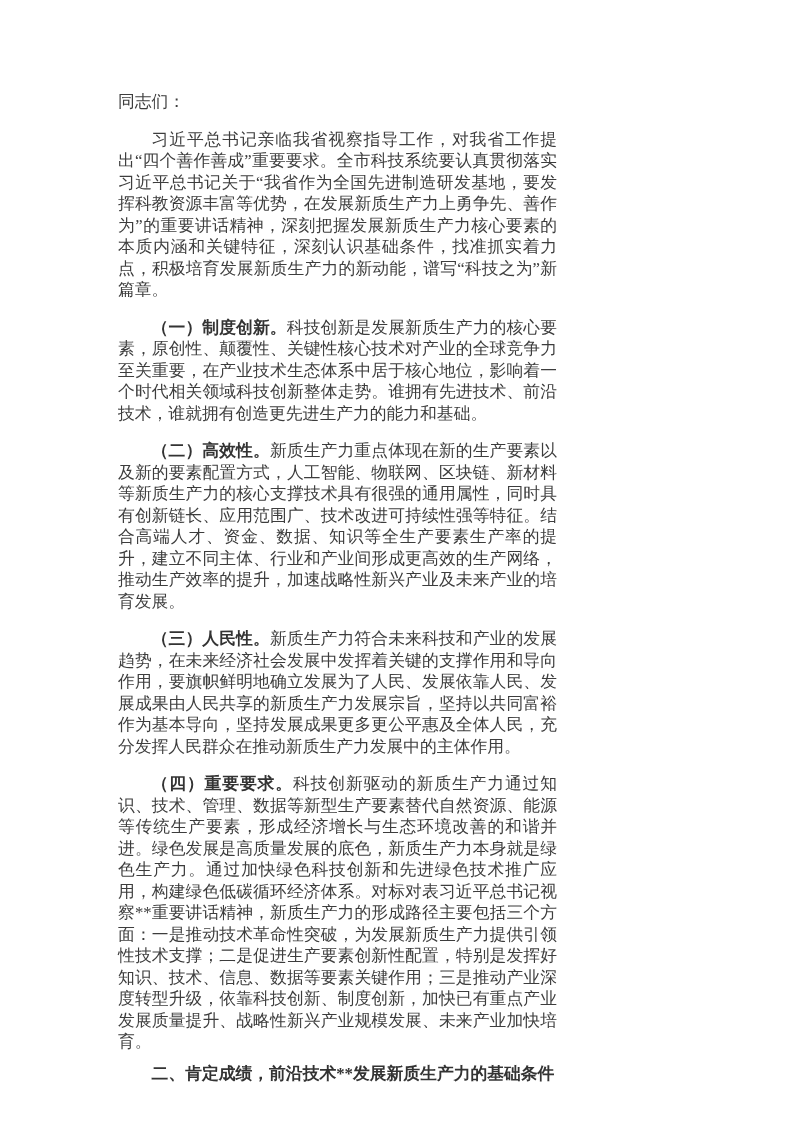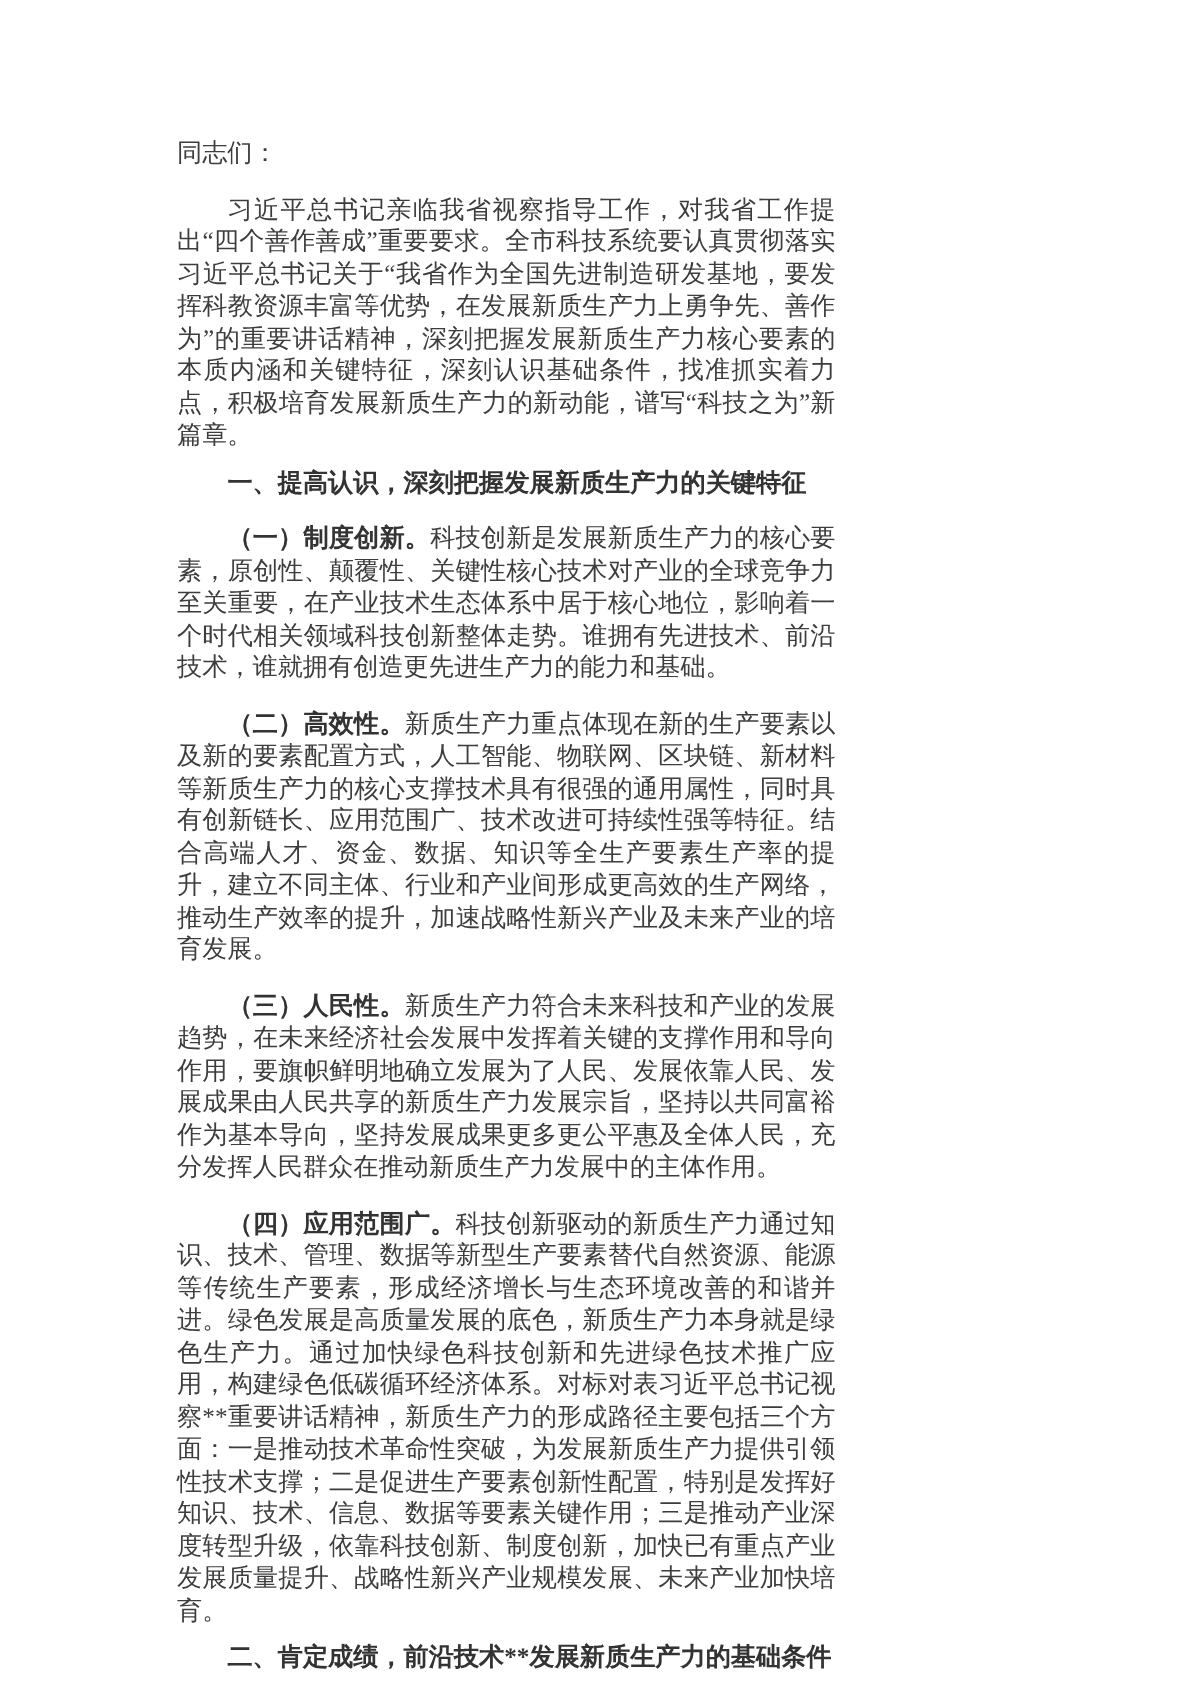--- a/index.html
+++ b/index.html
@@ -44,26 +44,25 @@
 </style>
 </head>
 <body>
 
 <div class="page">
 
   <p class="salutation">同志们：</p>
 
   <p class="para">习近平总书记亲临我省视察指导工作，对我省工作提出“四个善作善成”重要要求。全市科技系统要认真贯彻落实习近平总书记关于“我省作为全国先进制造研发基地，要发挥科教资源丰富等优势，在发展新质生产力上勇争先、善作为”的重要讲话精神，深刻把握发展新质生产力核心要素的本质内涵和关键特征，深刻认识基础条件，找准抓实着力点，积极培育发展新质生产力的新动能，谱写“科技之为”新篇章。</p>
 
-  <h2 class="heading">一、提高认识，深刻把握发展新质生产力的关键特征</h2>
 
 
   <p class="para"><span class="lead">（一）制度创新。</span><span>科技创新是发展新质生产力的核心要素，原创性、颠覆性、关键性核心技术对产业的全球竞争力至关重要，在产业技术生态体系中居于核心地位，影响着一个时代相关领域科技创新整体走势。谁拥有先进技术、前沿技术，谁就拥有创造更先进生产力的能力和基础。</span></p>
 
   <p class="para"><span class="lead">（二）高效性。</span><span>新质生产力重点体现在新的生产要素以及新的要素配置方式，人工智能、物联网、区块链、新材料等新质生产力的核心支撑技术具有很强的通用属性，同时具有创新链长、应用范围广、技术改进可持续性强等特征。结合高端人才、资金、数据、知识等全生产要素生产率的提升，建立不同主体、行业和产业间形成更高效的生产网络，推动生产效率的提升，加速战略性新兴产业及未来产业的培育发展。</span></p>
 
   <p class="para"><span class="lead">（三）人民性。</span><span>新质生产力符合未来科技和产业的发展趋势，在未来经济社会发展中发挥着关键的支撑作用和导向作用，要旗帜鲜明地确立发展为了人民、发展依靠人民、发展成果由人民共享的新质生产力发展宗旨，坚持以共同富裕作为基本导向，坚持发展成果更多更公平惠及全体人民，充分发挥人民群众在推动新质生产力发展中的主体作用。</span></p>
 
-  <p class="para"><span class="lead">（四）应用范围广。</span><span>科技创新驱动的新质生产力通过知识、技术、管理、数据等新型生产要素替代自然资源、能源等传统生产要素，形成经济增长与生态环境改善的和谐并进。绿色发展是高质量发展的底色，新质生产力本身就是绿色生产力。通过加快绿色科技创新和先进绿色技术推广应用，构建绿色低碳循环经济体系。对标对表习近平总书记视察**重要讲话精神，新质生产力的形成路径主要包括三个方面：一是推动技术革命性突破，为发展新质生产力提供引领性技术支撑；二是促进生产要素创新性配置，特别是发挥好知识、技术、信息、数据等要素关键作用；三是推动产业深度转型升级，依靠科技创新、制度创新，加快已有重点产业发展质量提升、战略性新兴产业规模发展、未来产业加快培育。</span></p>
+  <p class="para"><span class="lead">（四）重要要求。</span><span>科技创新驱动的新质生产力通过知识、技术、管理、数据等新型生产要素替代自然资源、能源等传统生产要素，形成经济增长与生态环境改善的和谐并进。绿色发展是高质量发展的底色，新质生产力本身就是绿色生产力。通过加快绿色科技创新和先进绿色技术推广应用，构建绿色低碳循环经济体系。对标对表习近平总书记视察**重要讲话精神，新质生产力的形成路径主要包括三个方面：一是推动技术革命性突破，为发展新质生产力提供引领性技术支撑；二是促进生产要素创新性配置，特别是发挥好知识、技术、信息、数据等要素关键作用；三是推动产业深度转型升级，依靠科技创新、制度创新，加快已有重点产业发展质量提升、战略性新兴产业规模发展、未来产业加快培育。</span></p>
 
   <h2 class="heading">二、肯定成绩，前沿技术**发展新质生产力的基础条件</h2>
 
 </div>
 
 </body></html>

